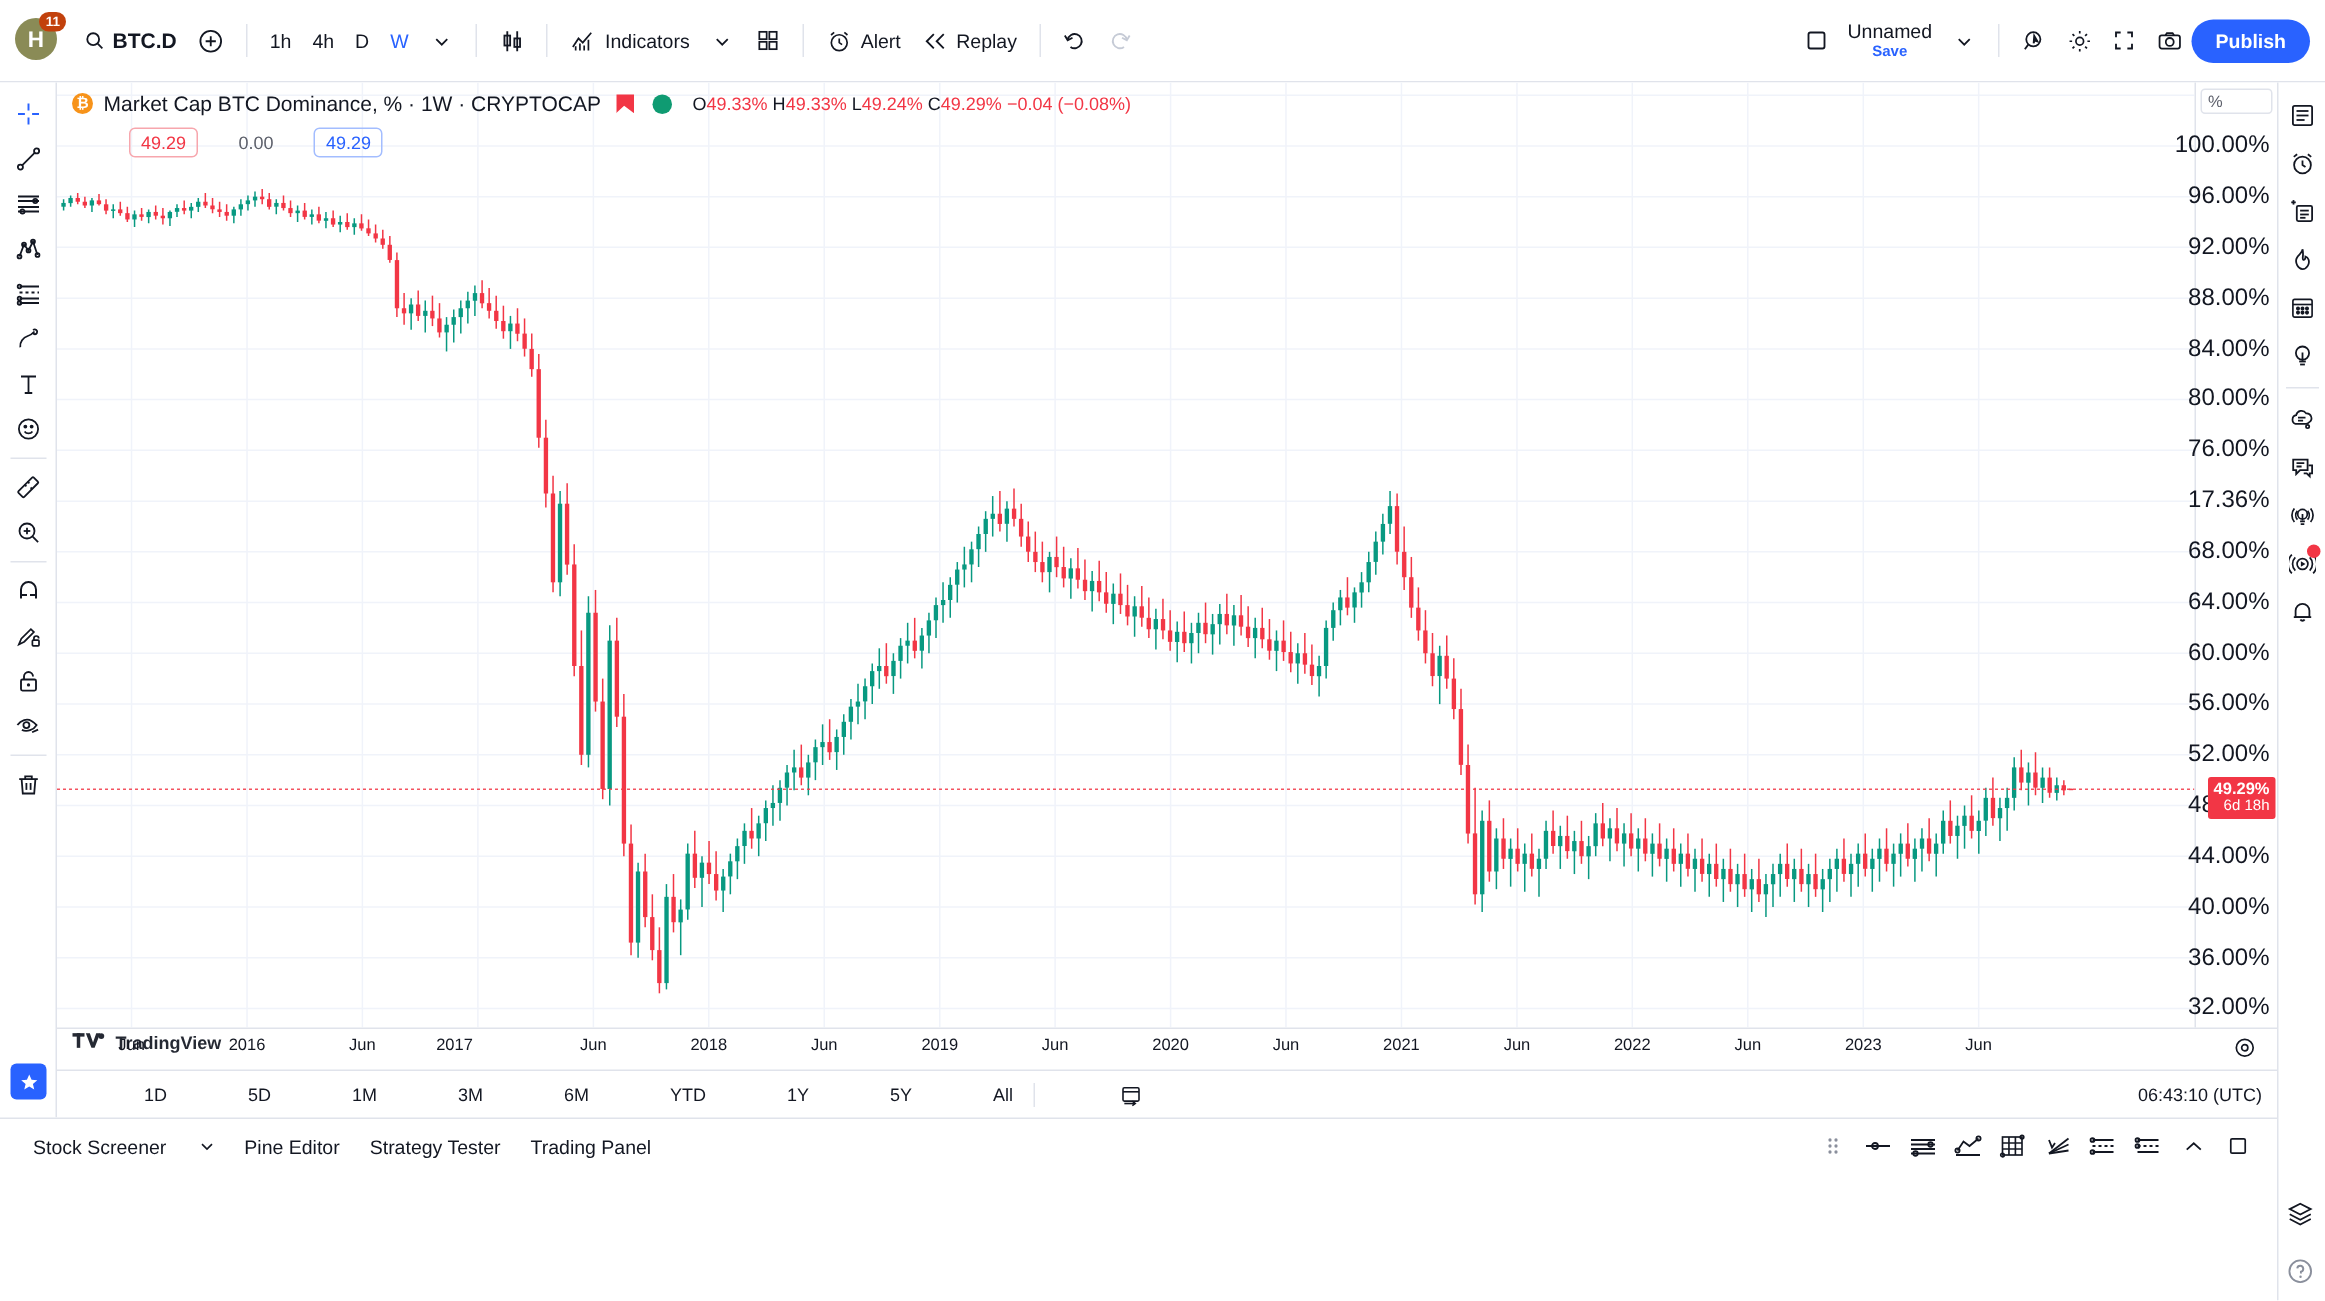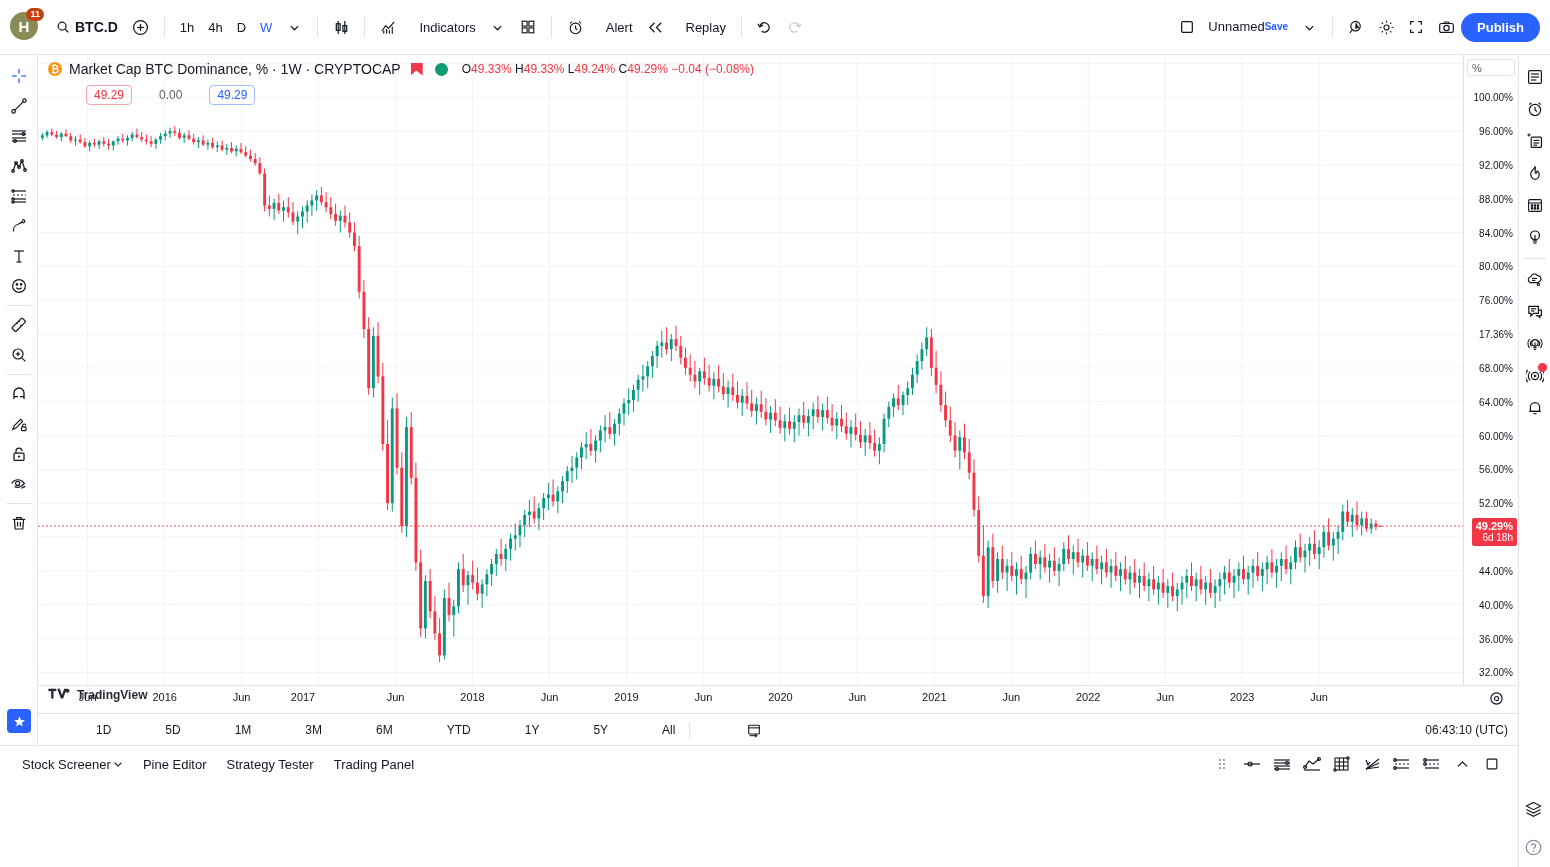--- a/index.html
+++ b/index.html
@@ -18,24 +18,24 @@
     display:flex; align-items:center; justify-content:center; color:#fff;
     font-weight:bold; font-size:15px; }
   .badge { position:absolute; right:-4px; top:-4px; background:#c2410c; color:#fff;
     font-size:9px; border-radius:9px; padding:1px 4px; line-height:11px; font-weight:bold; }
   .sym-btn { display:flex; align-items:center; gap:5px; padding:5px 8px; border-radius:4px;
     font-size:14px; font-weight:bold; cursor:pointer; }
   .icon-btn { display:flex; align-items:center; justify-content:center;
     width:30px; height:30px; border-radius:4px; cursor:pointer; color:#131722; }
   .tf { font-size:13px; padding:5px 7px; border-radius:4px; cursor:pointer; font-weight:500;}
   .tf.active { color:#2962ff; }
-  .txt-btn { display:flex; align-items:center; gap:22px; font-size:13px; padding:5px 7px;
+  .txt-btn { display:flex; align-items:center; gap:6px; font-size:13px; padding:5px 7px;
     border-radius:4px; cursor:pointer; font-weight:500; }
   .spacer { flex:1; }
-  .save-block { display:flex; align-items:center; line-height:1.1;
+  .save-block { display:flex; flex-direction:column; align-items:center; line-height:1.1;
     cursor:pointer; padding:2px 6px; border-radius:4px; }
   .save-title { font-size:13px; }
   .save-sub { font-size:10px; color:#2962ff; font-weight:bold; }
   .publish { background:#2962ff; color:#fff; font-size:13px; font-weight:bold;
     padding:7px 16px; border-radius:16px; cursor:pointer; border:none; }
 
   
   .lefttool { position:absolute; left:0; top:55px; width:38px; height:690px;
     background:#fff; border-right:1px solid #e0e3eb; display:flex; flex-direction:column;
     align-items:center; padding-top:6px; }
@@ -76,21 +76,21 @@
   .legend2 { position:absolute; left:48px; top:30px; display:flex; align-items:center;
     gap:20px; z-index:6; }
   .pbox { font-size:12px; padding:2px 7px; border-radius:4px; font-weight:500; }
   .pbox.red { color:#f23645; border:1px solid #f7a6ad; }
   .pbox.blue { color:#2962ff; border:1px solid #a3bdff; }
   .pbox.plain { color:#5d606b; }
 
   .plot { position:absolute; left:0; top:0; width:1425px; height:630px; }
   .priceaxis { position:absolute; right:0; top:0; width:55px; height:630px;
     border-left:1px solid #e0e3eb; }
-  .pa-label { position:absolute; right:5px; font-size:10px; color:#131722;
+  .pa-label { position:absolute; right:5px; font-size:16px; color:#131722;
     transform:translateY(-50%); white-space:nowrap; }
   .pa-marker { position:absolute; right:1px; background:#f23645; color:#fff;
     font-size:11px; font-weight:bold; border-radius:2px; padding:2px 4px; line-height:12px;
     text-align:right; transform:translateY(-50%); }
   .pa-marker .cd { font-weight:normal; font-size:10px; }
   .pa-unit { position:absolute; right:3px; top:4px; width:48px; height:17px;
     border:1px solid #e0e3eb; border-radius:3px; font-size:11px; color:#5d606b;
     display:flex; align-items:center; padding-left:4px; cursor:pointer; }
 
   .timeaxis { position:absolute; left:0; top:630px; width:1480px; height:28px;
@@ -108,21 +108,21 @@
     border-top:1px solid #e0e3eb; display:flex; align-items:center; padding:0 10px; }
   .rb { font-size:12px; padding:4px 6px; border-radius:4px; cursor:pointer; color:#131722;margin-left:42px; }
   .rb-sep { width:1px; height:16px; background:#e0e3eb; margin:0 8px; }
   .clock { margin-left:auto; font-size:12px; color:#131722; }
 
   
   .btmpanel { position:absolute; left:0; top:745px; width:1518px; height:37px;
     border-top:1px solid #e0e3eb; display:flex; align-items:center; padding:0 12px;
     background:#fff; }
   .bp-tab { font-size:13px; padding:6px 10px; border-radius:4px; cursor:pointer;
-    display:flex; align-items:center; gap:2px; }
+    display:flex; align-items:center; gap:22px; }
   .bp-tools { margin-left:auto; display:flex; align-items:center; gap:2px; }
   .bp-ico { width:28px; height:26px; display:flex; align-items:center; justify-content:center;
     border-radius:4px; cursor:pointer; }
 
   
   .footer { position:absolute; left:0; top:782px; width:1550px; height:85px;
     background:#102e42; overflow:hidden; }
   .omp { position:absolute; left:48px; top:12px; }
   .omp-main { font-size:40px; font-weight:bold; color:#15b79e; letter-spacing:1px;
     line-height:42px; }

